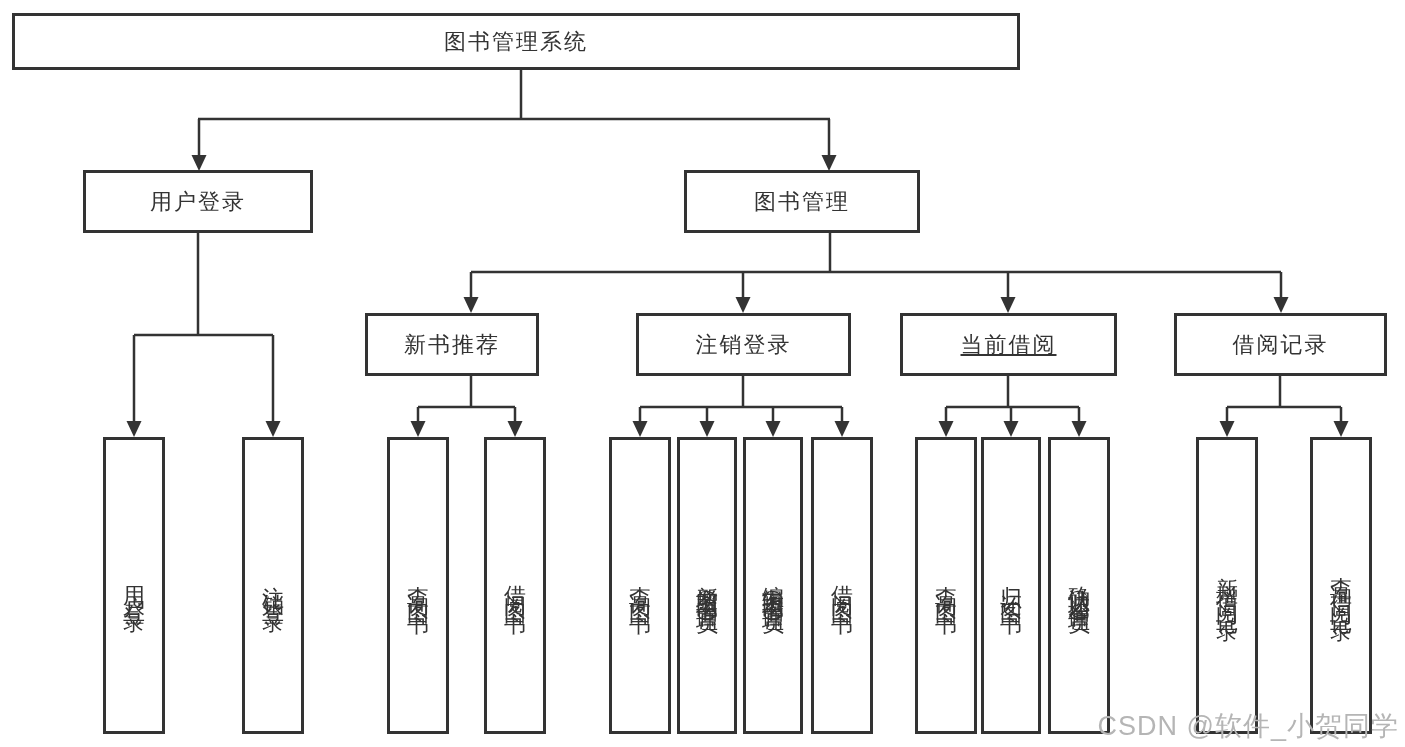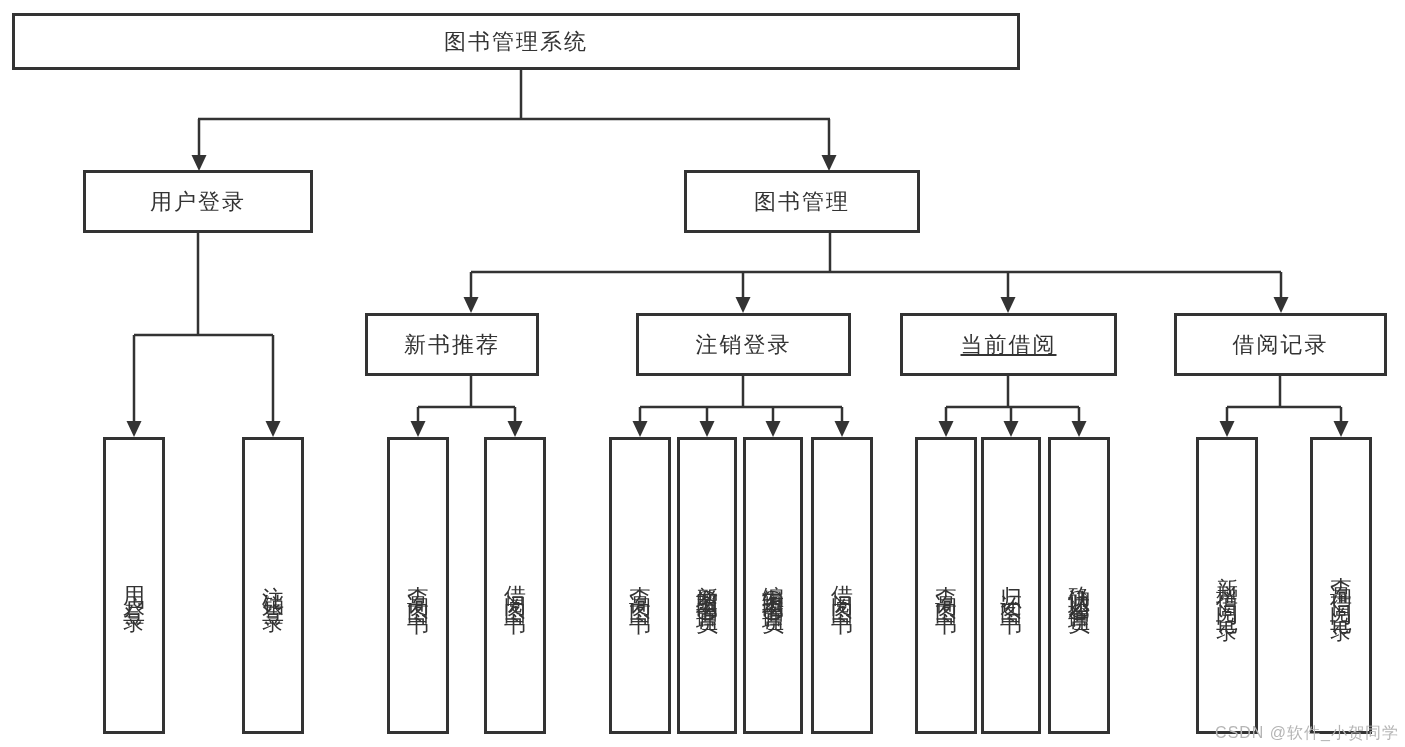--- a/index.html
+++ b/index.html
@@ -39,21 +39,21 @@
     text-orientation: mixed;
     line-height: 1;
   }
   .node.v.tight {
     letter-spacing: 4px;
   }
   .watermark {
     position: absolute;
     right: 6px;
     bottom: 3px;
-    font-size: 16px;
+    font-size: 27px;
     color: #b5b5b5;
     letter-spacing: 1px;
     white-space: nowrap;
   }
 </style>
 </head>
 <body>
 
 <div class="canvas">
 

